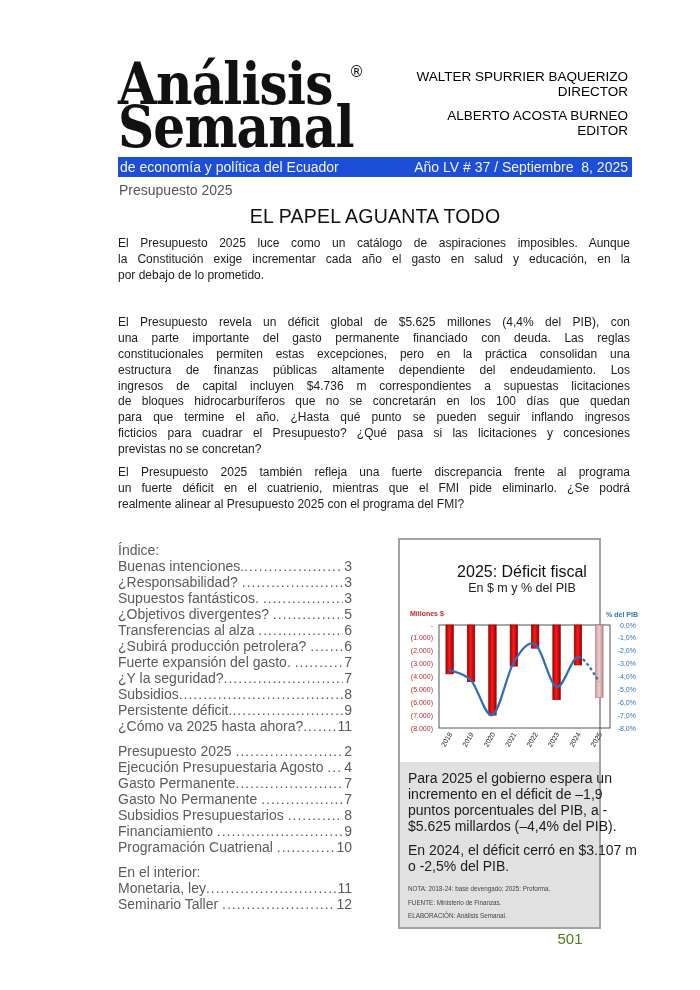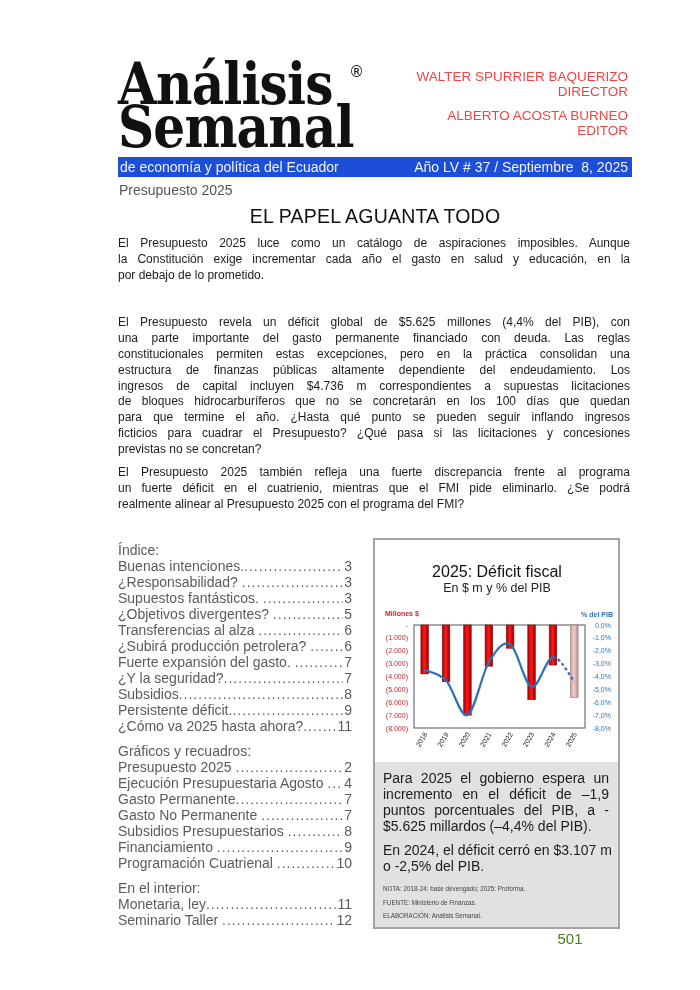--- a/index.html
+++ b/index.html
@@ -6,21 +6,21 @@
   body { width: 700px; height: 990px; position: relative; overflow: hidden;
          font-family: "Liberation Sans", sans-serif; color: #1c1c1c; }
 
   
   .logo-line { position: absolute; left: 118px; font-family: "DejaVu Serif", serif; font-weight: bold;
                font-size: 57px; line-height: 57px; color: #111; transform: scaleX(0.88);
                transform-origin: left top; white-space: nowrap; letter-spacing: -1px; }
   #logo1 { top: 55px; }
   #logo2 { top: 98px; }
   #reg { position: absolute; left: 349px; top: 63px; font-size: 15px; color: #111; font-family: "DejaVu Sans", sans-serif; }
-  .staff { position: absolute; right: 72px; text-align: right; font-size: 13.5px; line-height: 14.5px; color: #ef4444; }
+  .staff { position: absolute; right: 72px; text-align: right; font-size: 13.5px; line-height: 14.5px; color: #000000; }
   #staff0 { top: 70px; }
   #staff1 { top: 109px; }
 
   .banner { position: absolute; left: 118px; top: 157px; width: 514px; height: 20px; background: #1d4ed8;
             color: #f2f2f2; font-size: 14px; line-height: 20px; display: flex; justify-content: space-between;
             box-sizing: border-box; padding: 0 4px 0 2px; }
 
   
   .section-label { position: absolute; left: 119px; top: 182px; font-size: 14px; line-height: 16px; color: #555; }
   .title { position: absolute; left: 118px; width: 514px; top: 204px; text-align: center; font-size: 19.5px;
@@ -35,21 +35,21 @@
   
   .index { position: absolute; left: 118px; top: 542px; width: 234px; color: #5b5b5b; font-size: 14px; line-height: 16px; }
   .idx-section { margin-bottom: 9px; }
   .idx-heading { display: block; height: 16px; }
   .idx-entry { display: flex; height: 16px; white-space: nowrap; }
   .idx-entry .leader { flex: 1; overflow: hidden; white-space: nowrap; }
   .idx-entry .leader::after { content: "......................................................................................................"; letter-spacing: 1px; }
   .idx-entry .pg { padding-left: 1px; }
 
   
-  .chart-box { position: absolute; left: 373px; top: 538px; width: 247px; height: 391px; border: 2px solid #a3a3a3;
+  .chart-box { position: absolute; left: 398px; top: 538px; width: 203px; height: 391px; border: 2px solid #a3a3a3;
                box-sizing: border-box; background: #fff; }
   #chart-svg { position: absolute; left: 0; top: 0; width: 243px; height: 222px; }
   .box-text { position: absolute; left: 0; right: 0; top: 222px; bottom: 0; background: #e1e1e1;
               padding: 8px 9px 8px 8px; box-sizing: border-box; }
   .box-para { font-size: 14px; line-height: 16px; color: #1c1c1c; margin-bottom: 8px; }
   .box-para .line { height: 16px; }
   .notes { margin-top: 8px; font-size: 6.3px; line-height: 13.5px; color: #444; }
   .notes div { white-space: nowrap; }
 
   .page-num { position: absolute; left: 540px; width: 60px; top: 930px; text-align: center; font-size: 15px; color: #4d7c0f; }
@@ -154,21 +154,20 @@
         <span class="leader"></span>
         <span class="pg">9</span>
       </div>
       <div class="idx-entry">
         <span style="white-space:pre">¿Cómo va 2025 hasta ahora?</span>
         <span class="leader"></span>
         <span class="pg">11</span>
       </div>
     </div>
     <div class="idx-section">
-      <span class="idx-heading">Gráficos y recuadros:</span>
       <div class="idx-entry">
         <span style="white-space:pre">Presupuesto 2025 </span>
         <span class="leader"></span>
         <span class="pg">2</span>
       </div>
       <div class="idx-entry">
         <span style="white-space:pre">Ejecución Presupuestaria Agosto </span>
         <span class="leader"></span>
         <span class="pg">4</span>
       </div>

